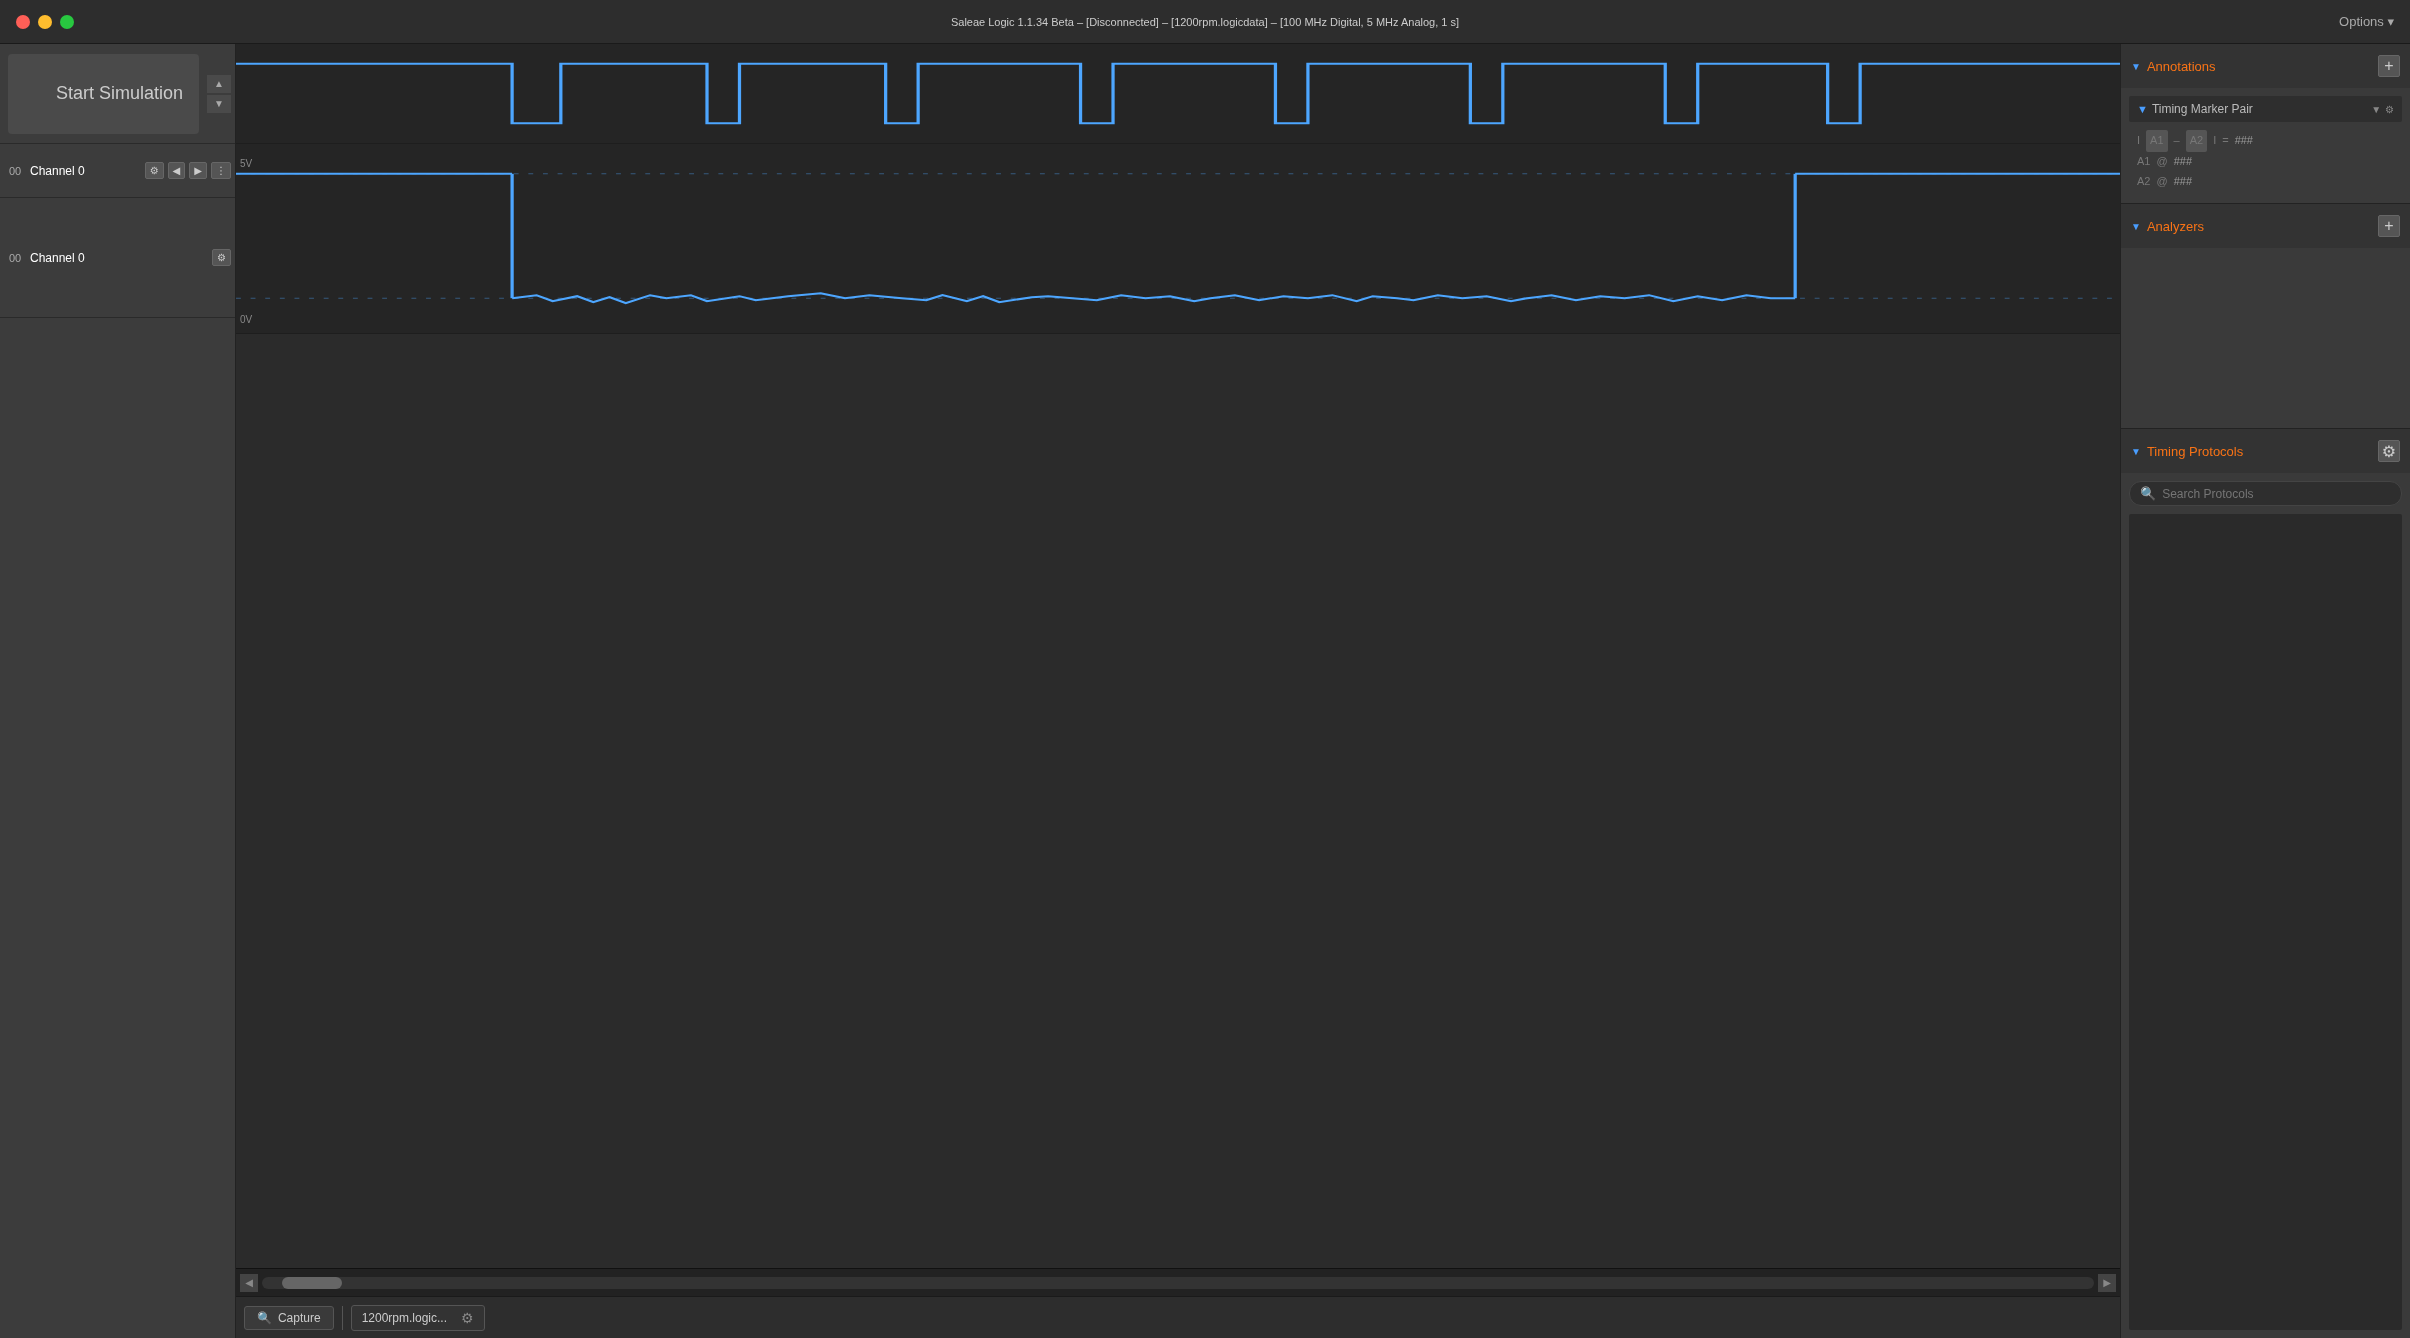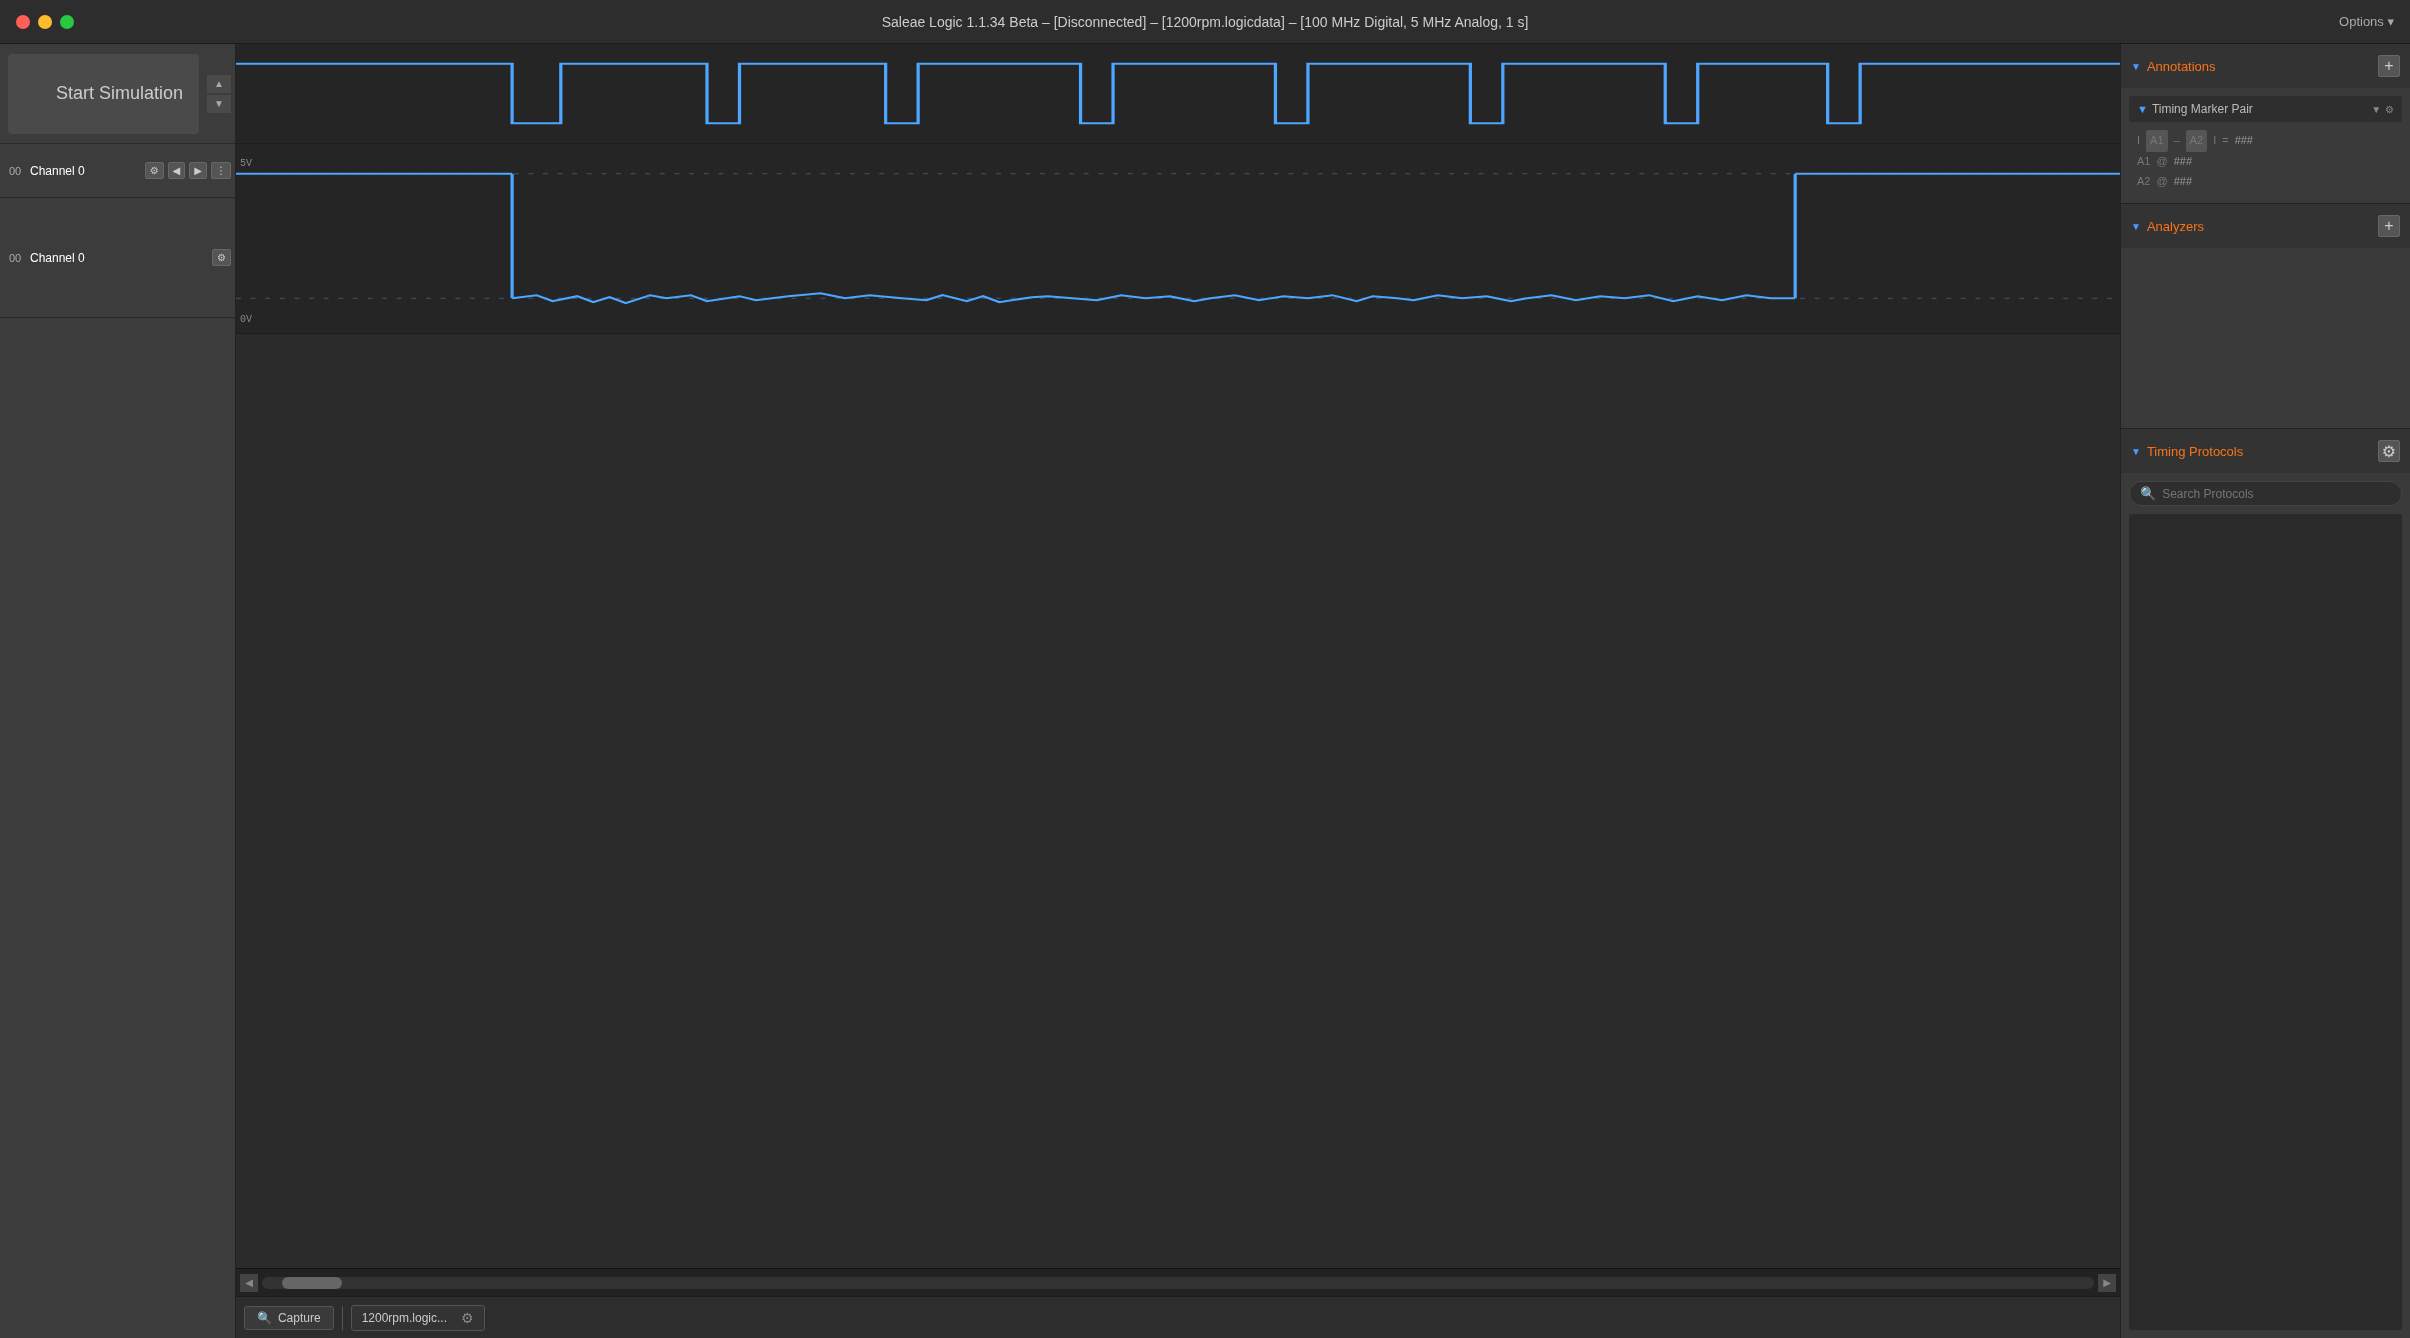--- a/index.html
+++ b/index.html
@@ -36,21 +36,21 @@
       width: 14px;
       height: 14px;
       border-radius: 50%;
       border: none;
       cursor: pointer;
     }
     .tb-close { background: #ff5f57; }
     .tb-min { background: #ffbd2e; }
     .tb-max { background: #28c840; }
     .titlebar-title {
-      font-size: 14px;
+      font-size: 11px;
       color: #ccc;
       font-weight: 400;
     }
     .titlebar-options {
       position: absolute;
       right: 16px;
       color: #aaa;
       font-size: 13px;
       cursor: pointer;
     }
@@ -427,21 +427,20 @@
       width: 100%;
       height: 100%;
     }
 
     
     .voltage-label {
       position: absolute;
       left: 4px;
       font-size: 10px;
       color: #888;
-      font-family: Liberation Mono, monospace;
     }
   </style>
 </head>
 <body>
 
 <div class="titlebar">
   <div class="titlebar-buttons">
     <button class="tb-btn tb-close"></button>
     <button class="tb-btn tb-min"></button>
     <button class="tb-btn tb-max"></button>

